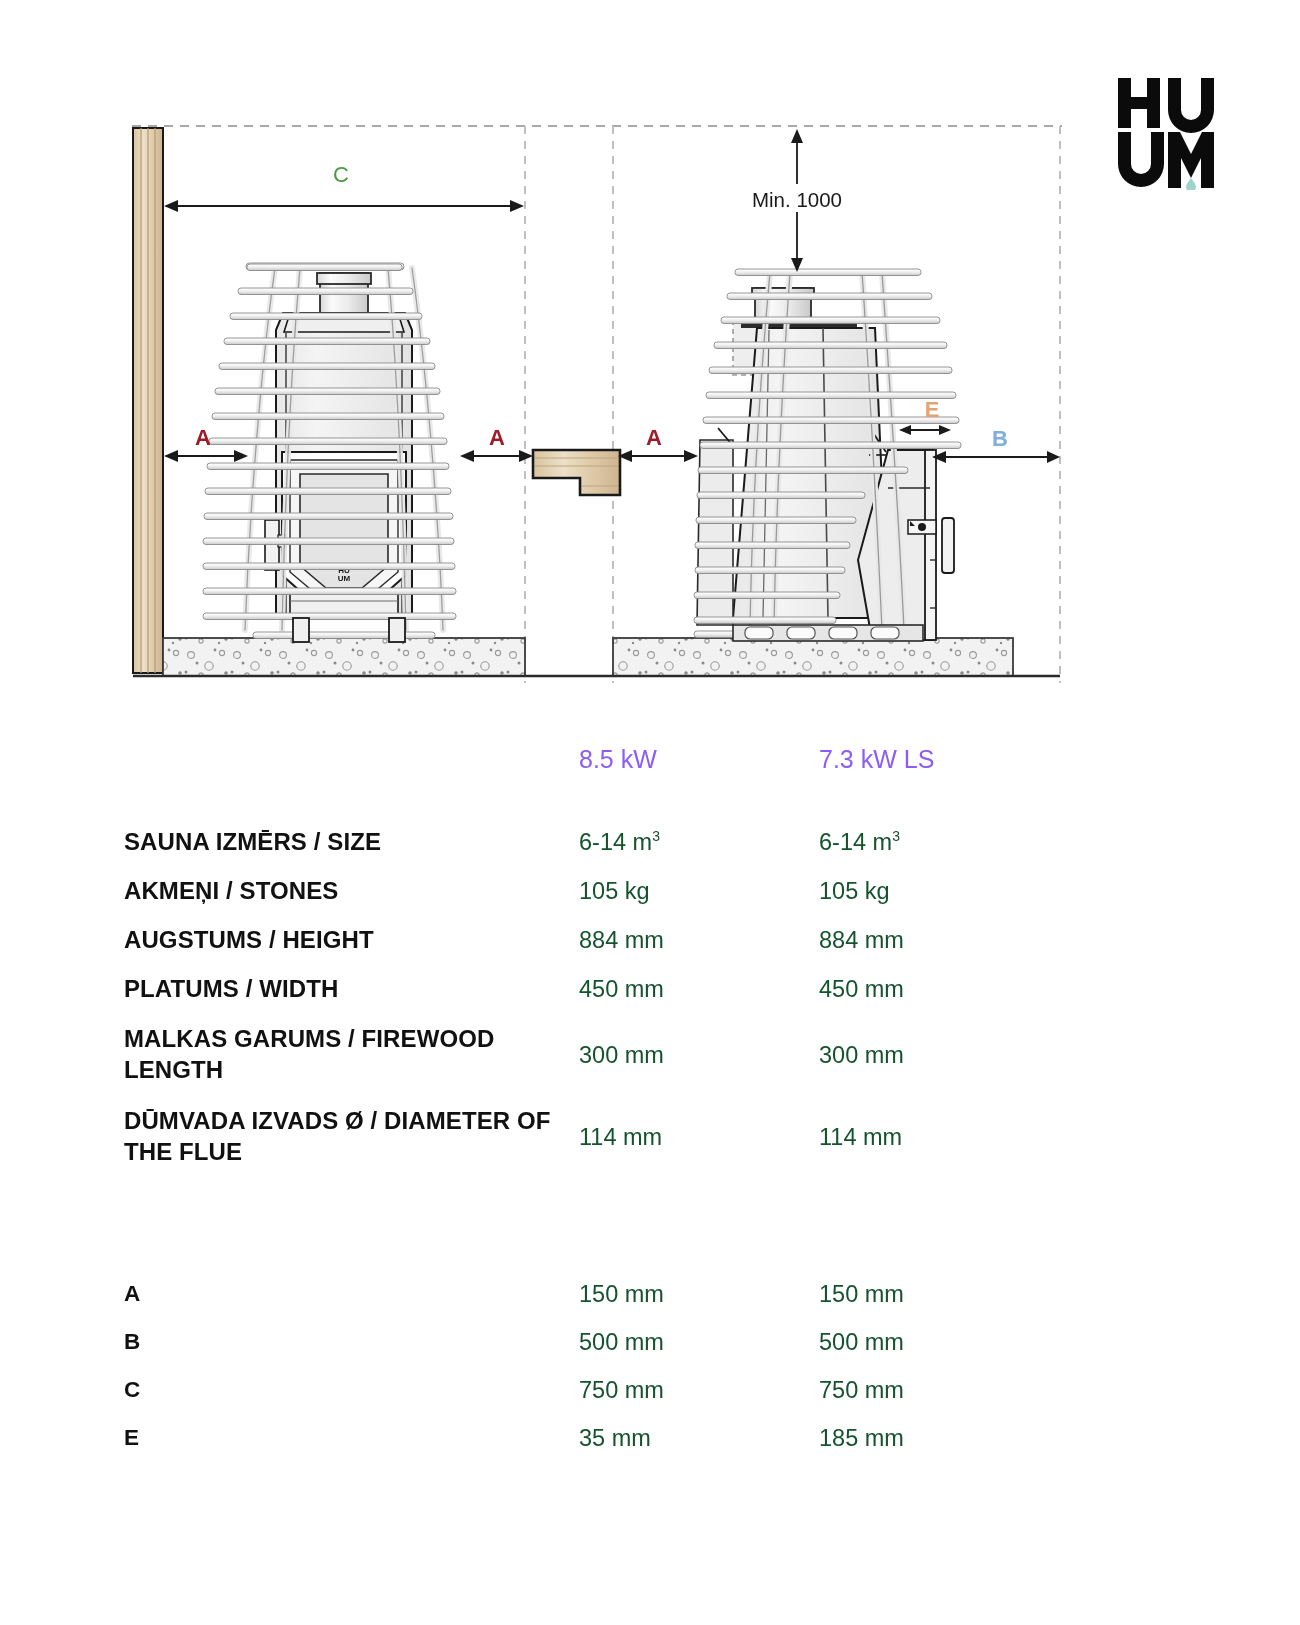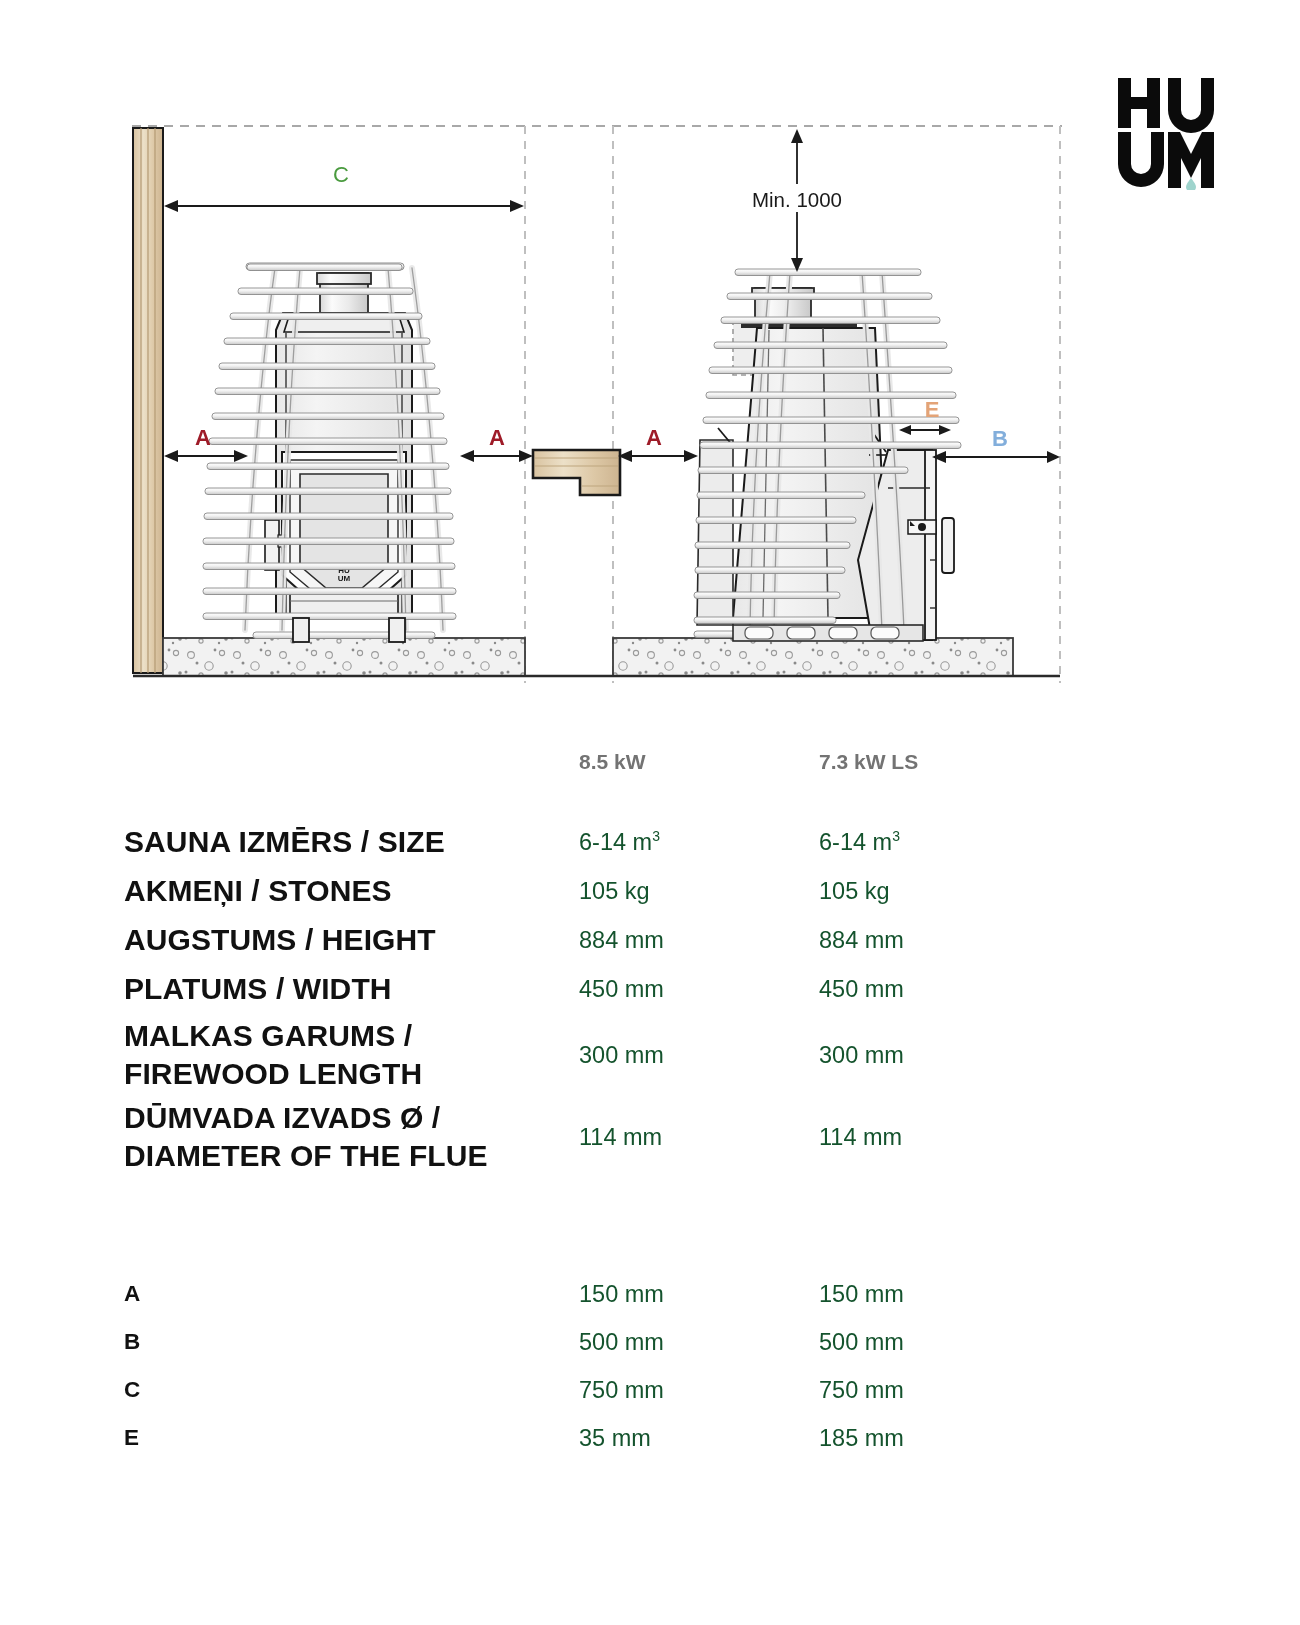--- a/index.html
+++ b/index.html
@@ -44,36 +44,36 @@
   }
   .t-row {
     display: flex;
     align-items: center;
     width: 100%;
   }
   .t-label {
     width: 455px;
     flex: 0 0 455px;
     font-weight: bold;
-    font-size: 30px;
+    font-size: 24px;
     letter-spacing: 0.1px;
     color: #111111;
     line-height: 1.28;
   }
   .t-val {
     width: 240px;
     flex: 0 0 240px;
     font-size: 23.5px;
     color: #14532d;
     font-weight: 400;
   }
   .hdr .t-val {
-    font-weight: bold;
-    font-size: 21px;
-    color: #737373;
+    font-weight: normal;
+    font-size: 25px;
+    color: #8b5cf6;
   }
   .t-row.hdr { height: 78px; align-items: flex-end; padding-bottom: 4px;}
   .t-row.r1 { height: 49px; }
   .t-row.r2 { height: 82px; }
   .sup { font-size: 14px; vertical-align: super; line-height: 0; }
   .sec-title {
     font-weight: bold;
     font-size: 23.5px;
     color: #111111;
     letter-spacing: 0.1px;

